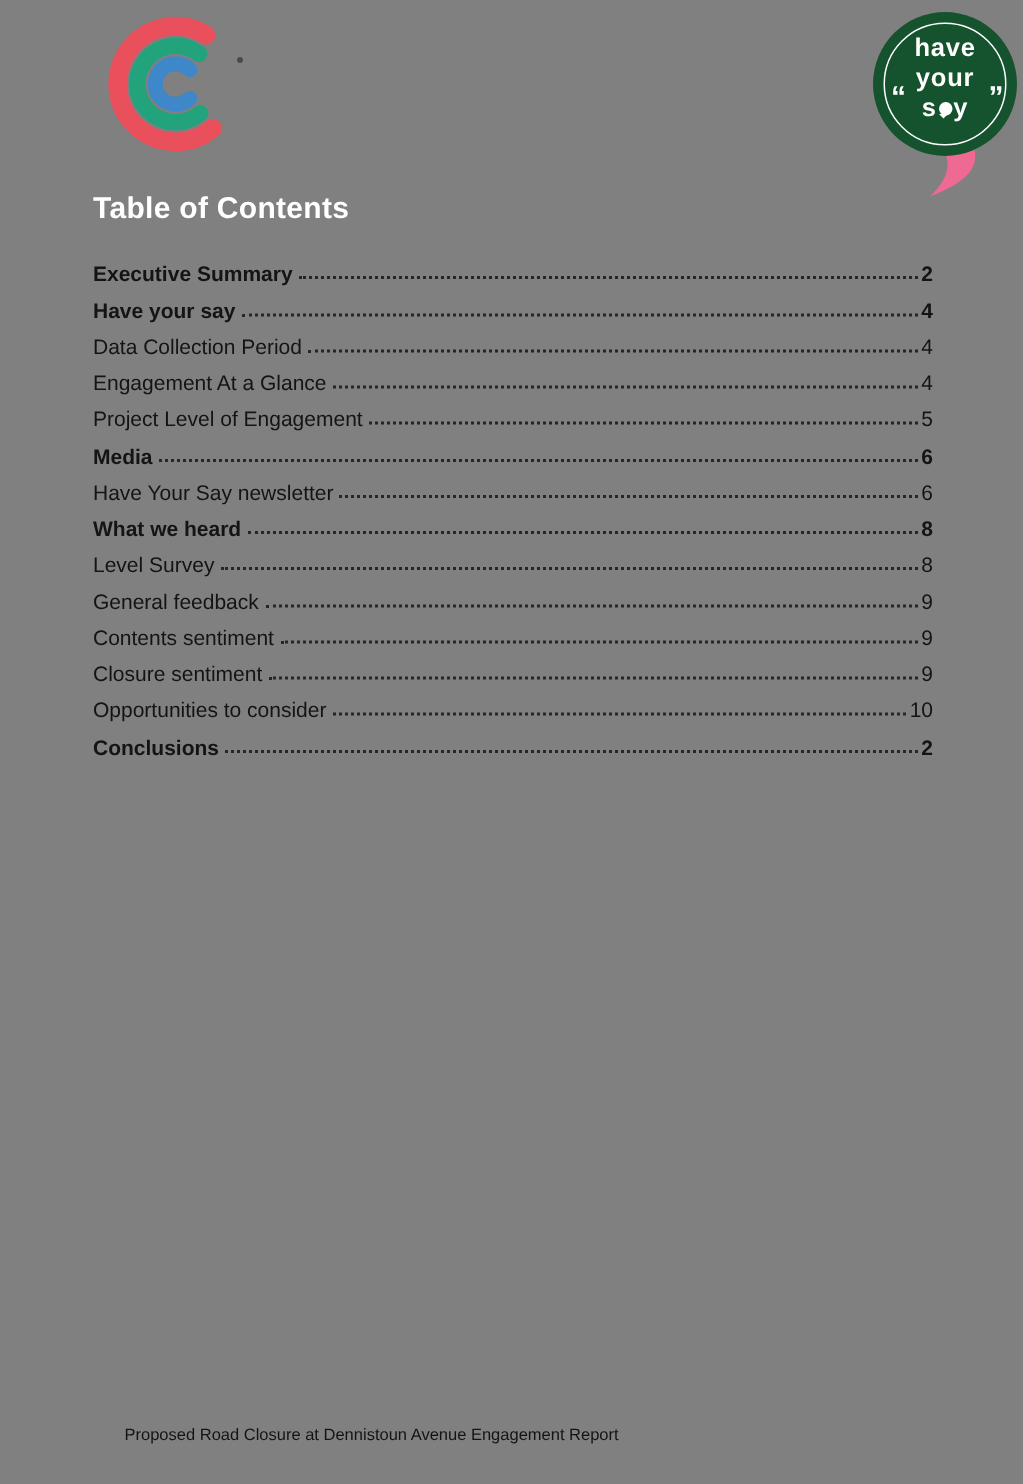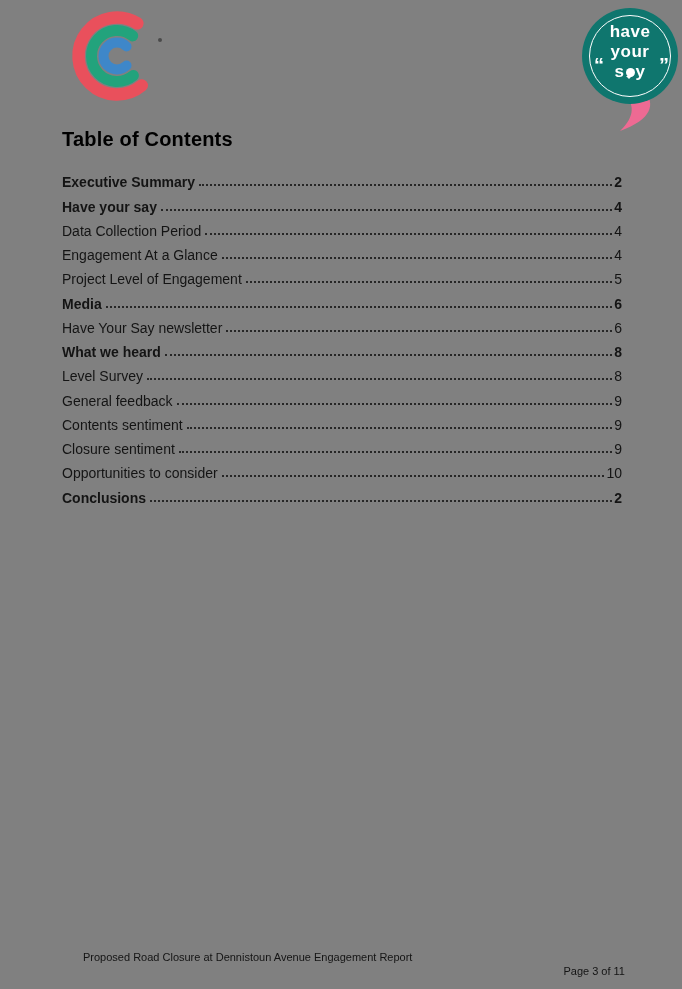--- a/index.html
+++ b/index.html
@@ -87,33 +87,33 @@
     <path d="M 70.4 17.35 A 38.5 38.5 0 1 0 74.75 79.49" fill="none" stroke="#e9505c" stroke-width="12.5" stroke-linecap="round"></path>
     <path d="M 65.7 29.9 A 25.5 25.5 0 1 0 66.39 69.53" fill="none" stroke="#22a37c" stroke-width="11" stroke-linecap="round"></path>
     <path d="M 59.55 40.45 A 13.5 13.5 0 1 0 59.55 59.55" fill="none" stroke="#3e87c9" stroke-width="10" stroke-linecap="round"></path>
     <circle cx="93" cy="34" r="2" fill="#4a4a4a"></circle>
   </svg>
 
   <div class="bubble-wrap">
     <svg class="bubble-tail" viewBox="0 0 112 131" aria-hidden="true">
       <path d="M 74 86 C 86 102 82 116 50 128 C 66 113 64 100 54 91 Z" fill="#ee6a93"></path>
     </svg>
-    <div class="bubble-circle" style="background:#0f766e">
+    <div class="bubble-circle" style="background:#14532d">
       <div class="bubble-ring"></div>
       <div class="bubble-text">
         <div>have</div>
         <div>your</div>
         <div><span>s</span><span class="say-dot"></span><span>y</span></div>
       </div>
       <span class="bubble-quote left">“</span>
       <span class="bubble-quote right">”</span>
     </div>
   </div>
 
-  <div class="toc-heading" style="color:#000000">Table of Contents</div>
+  <div class="toc-heading" style="color:#ffffff">Table of Contents</div>
 
   <div class="toc">
 
     <div class="toc-row bold">
       <span class="toc-title">Executive Summary</span>
       <span class="leader"></span>
       <span class="toc-page">2</span>
     </div>
 
     <div class="toc-row bold">
@@ -190,15 +190,14 @@
 
     <div class="toc-row bold">
       <span class="toc-title">Conclusions</span>
       <span class="leader"></span>
       <span class="toc-page">2</span>
     </div>
 
   </div>
 
   <div class="footer-title">Proposed Road Closure at Dennistoun Avenue Engagement Report</div>
-  <div class="footer-page">Page 3 of 11</div>
 
 </div>
 
 </body></html>

